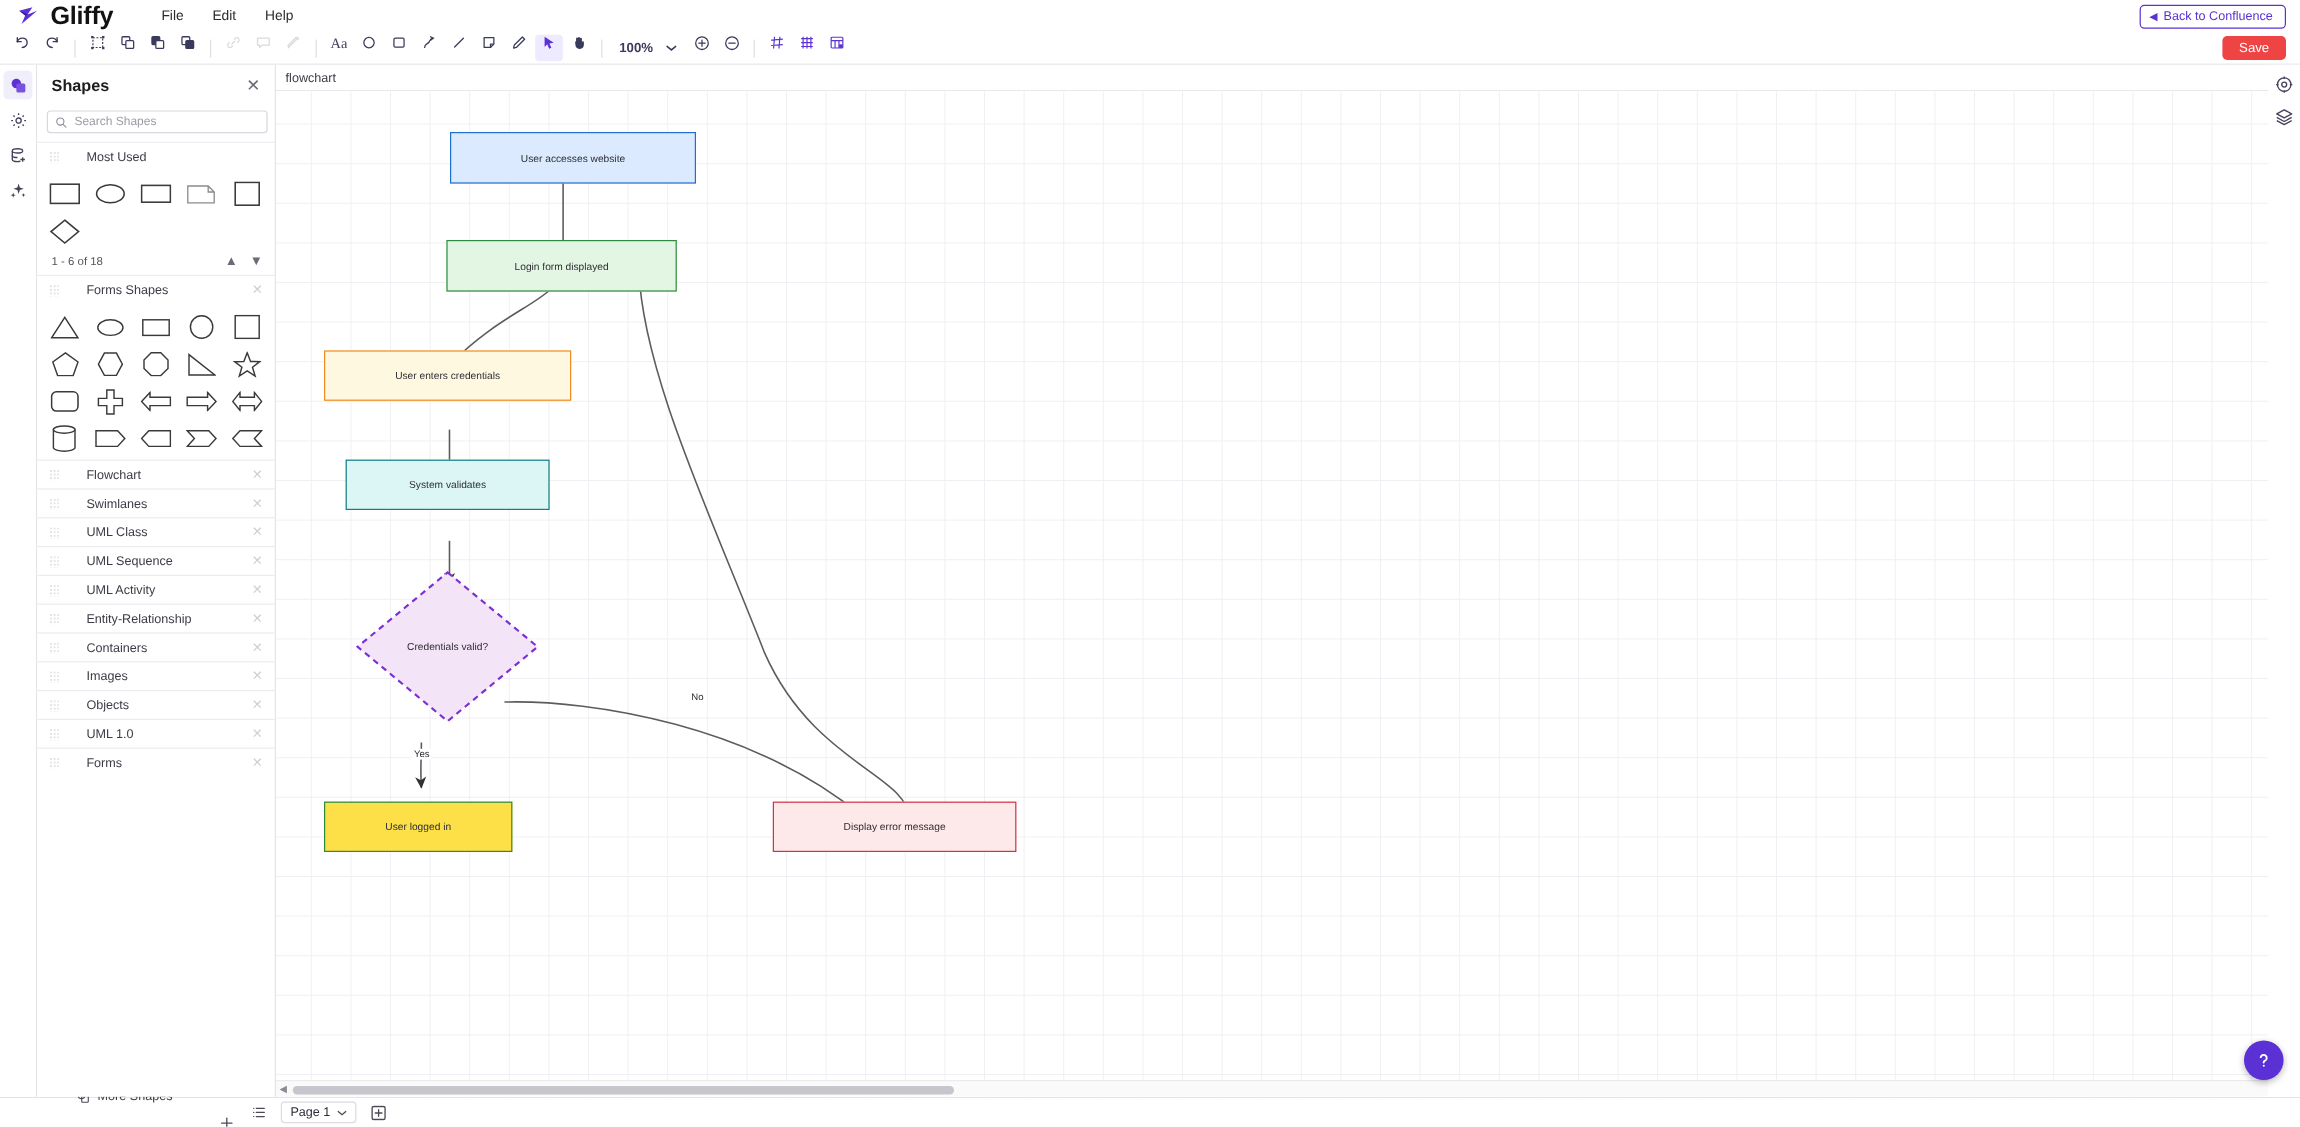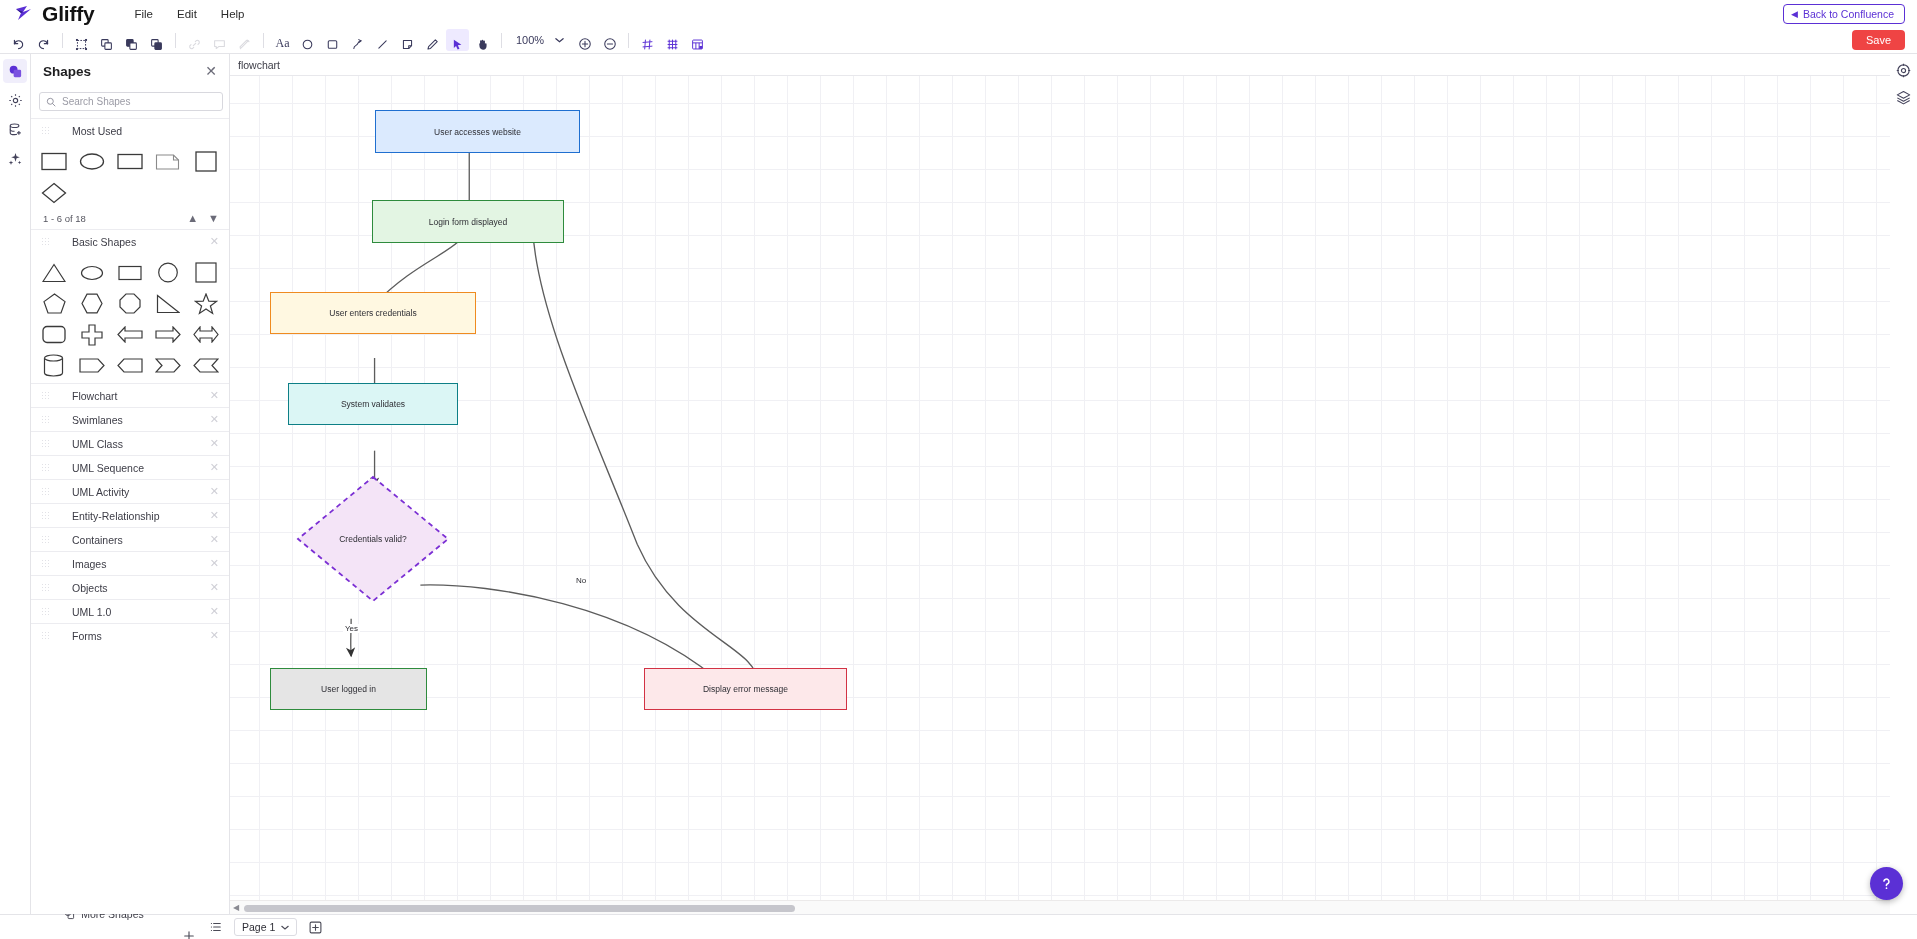--- a/index.html
+++ b/index.html
@@ -35,30 +35,30 @@
   .back-confluence .chev { font-size: 9px; }
 
   
   .toolbar {
     height: 27px; flex: 0 0 27px;
     display: flex; align-items: center;
     border-bottom: 1px solid #e4e4e8;
     padding-left: 6px; position: relative; background: #fff;
   }
   .tb-btn {
-    width: 23px; height: 22px; display: flex; align-items: flex-end; justify-content: center;
+    width: 23px; height: 22px; display: flex; align-items: flex-start; justify-content: center;
     border-radius: 3px; cursor: pointer; color: #3a3a5c; margin: 0 1px;
   }
   .tb-btn.active { background: #eeeaff; }
   .tb-btn.disabled { opacity: .32; cursor: default; }
   .tb-btn.accent { color: #5b30d5; }
   .tb-sep { width: 1px; height: 15px; background: #dedee4; margin: 0 6px; }
   .zoom-box {
     display: flex; align-items: center; gap: 11px; cursor: pointer;
-    font-size: 11px; color: #3a3a5c; padding: 3px 6px; border-radius: 3px; margin: 0 2px;
+    font-size: 11px; color: #3a3a5c; padding: 3px 6px; border-radius: 3px; margin: 0 2px; font-weight: bold;
   }
   .save-btn {
     position: absolute; right: 12px; top: 3px;
     background: #ef4444; color: #fff; border: none; border-radius: 4px;
     font-size: 11px; font-weight: normal; padding: 4px 14px; cursor: pointer;
     font-family: "Liberation Sans", sans-serif;
   }
 
   
   .body-row { flex: 1 1 auto; display: flex; min-height: 0; position: relative; }
@@ -489,21 +489,21 @@
         <div class="pager">
           <span>1 - 6 of 18</span>
           <span class="pager-arrows">
             <span>▲</span>
             <span>▼</span>
           </span>
         </div>
 
         <div class="cat-row">
           <span class="grip"></span>
-          <span>Basic Shapes</span>
+          <span>Forms Shapes</span>
           <span class="cat-x">✕</span>
         </div>
         <div class="shape-grid">
           <div class="shape-cell">
             <svg width="24" height="20">
                 <path d="M12 1.5 L23 18.5 L1 18.5 Z" fill="#fff" stroke="#3a3a3a" stroke-width="1.2"></path>
               </svg>
           </div>
           <div class="shape-cell">
             <svg width="24" height="20">
@@ -705,21 +705,21 @@
             <span class="lbl">System validates</span>
           </div>
 
           <div class="node diamond" style="left:65px; top:398px; width:156px; height:130px;">
             <svg class="dia-shape" viewBox="0 0 156 130">
               <path d="M78 3 L153 65 L78 127 L3 65 Z" fill="#f4e4f7" stroke="#7b2fd4" stroke-width="1.8" stroke-dasharray="5 4"></path>
             </svg>
             <span class="lbl" style="position:relative;">Credentials valid?</span>
           </div>
 
-          <div class="node" style="left:40px; top:592px; width:157px; height:42px; background:#e5e5e5; border:1.6px solid #2e8b3d;">
+          <div class="node" style="left:40px; top:592px; width:157px; height:42px; background:#fde047; border:1.6px solid #2e8b3d;">
             <span class="lbl">User logged in</span>
           </div>
 
           <div class="node" style="left:414px; top:592px; width:203px; height:42px; background:#fde8ea; border:1.6px solid #d23244;">
             <span class="lbl">Display error message</span>
           </div>
 
           <div style="position:absolute; left:113px; top:548px; font-size:8px; color:#2e2e34; background:#fff; padding:0 2px;">Yes</div>
           <div style="position:absolute; left:344px; top:500px; font-size:8px; color:#2e2e34; background:#fff; padding:0 2px;">No</div>
         </div>

